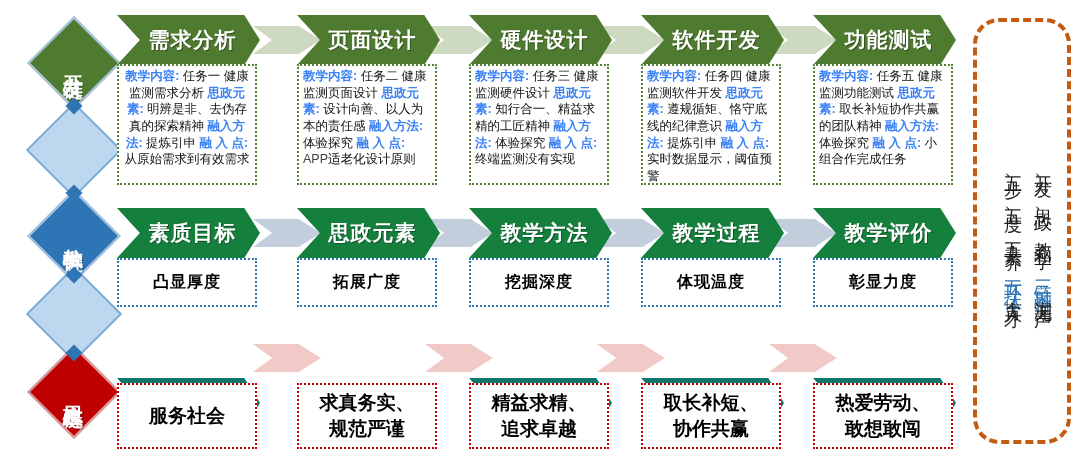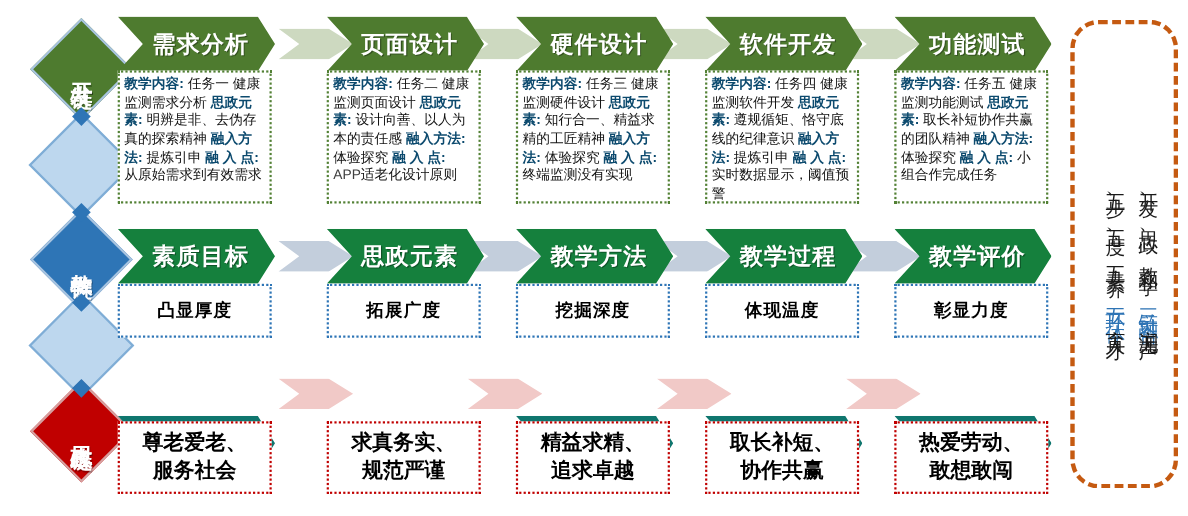--- a/index.html
+++ b/index.html
@@ -30,33 +30,33 @@
   .bg-green { background:#4e7b2f; }
   .bg-blue  { background:#15803d; }
   .bg-red   { background:#0f766e;margin-top:45px; }
   .conn { position:absolute; width:68px; height:28px; z-index:1;
           clip-path:polygon(0 0, 67% 0, 100% 50%, 67% 100%, 0 100%, 28% 50%); }
   .cn-green { background:#cdd9c0; }
   .cn-blue  { background:#c3cedc; }
   .cn-red   { background:#f1c9c7; }
 
   
-  .x0 { left:107px; } .x1 { left:297px; } .x2 { left:469px; } .x3 { left:641px; } .x4 { left:813px; }
+  .x0 { left:117px;text-align:center; } .x1 { left:297px; } .x2 { left:469px; } .x3 { left:641px; } .x4 { left:813px; }
   .cx0 { left:253px; } .cx1 { left:425px; } .cx2 { left:597px; } .cx3 { left:769px; }
 
   
   .r1b { top:15px; }  .r1c { top:26px; }  .r1n { top:64px; }
   .r2b { top:208px; } .r2c { top:219px; } .r2n { top:258px; }
   .r3b { top:333px; } .r3c { top:344px; } .r3n { top:383px; }
 
   
   .note { position:absolute; width:140px; height:121px; background:#fff; z-index:2;
           border:2px dotted #538135; padding:2px 4px; font-size:12.5px; line-height:1.33;
           color:#111; }
-  .note b { color:#0c4a6e; }
+  .note b { color:#3b82f6; }
   .note .red-inline { color:#404040; }
   .degree { position:absolute; width:140px; height:49px; background:#fff; z-index:2;
             border:2px dotted #2e75b6; display:flex; align-items:center; justify-content:center;
             font-size:16px; font-weight:bold; color:#000; letter-spacing:1px; }
   .value { position:absolute; width:140px; height:66px; background:#fff; z-index:2;
            border:2px dotted #c00000; display:flex; flex-direction:column; align-items:center;
            justify-content:center; font-size:19px; font-weight:bold; color:#000; line-height:1.35; }
 
   
   .panel { position:absolute; left:973px; top:18px; width:98px; height:426px;
@@ -180,21 +180,20 @@
       <span>工匠精神</span>
     </div>
   <div class="banner bg-red x3 r3b">
       <span>团队精神</span>
     </div>
   <div class="banner bg-red x4 r3b">
       <span>创新精神</span>
     </div>
 
   <div class="value x0 r3n">
-      <span>尊老爱老、</span>
       <span>服务社会</span>
     </div>
   <div class="value x1 r3n">
       <span>求真务实、</span>
       <span>规范严谨</span>
     </div>
   <div class="value x2 r3n">
       <span>精益求精、</span>
       <span>追求卓越</span>
     </div>

